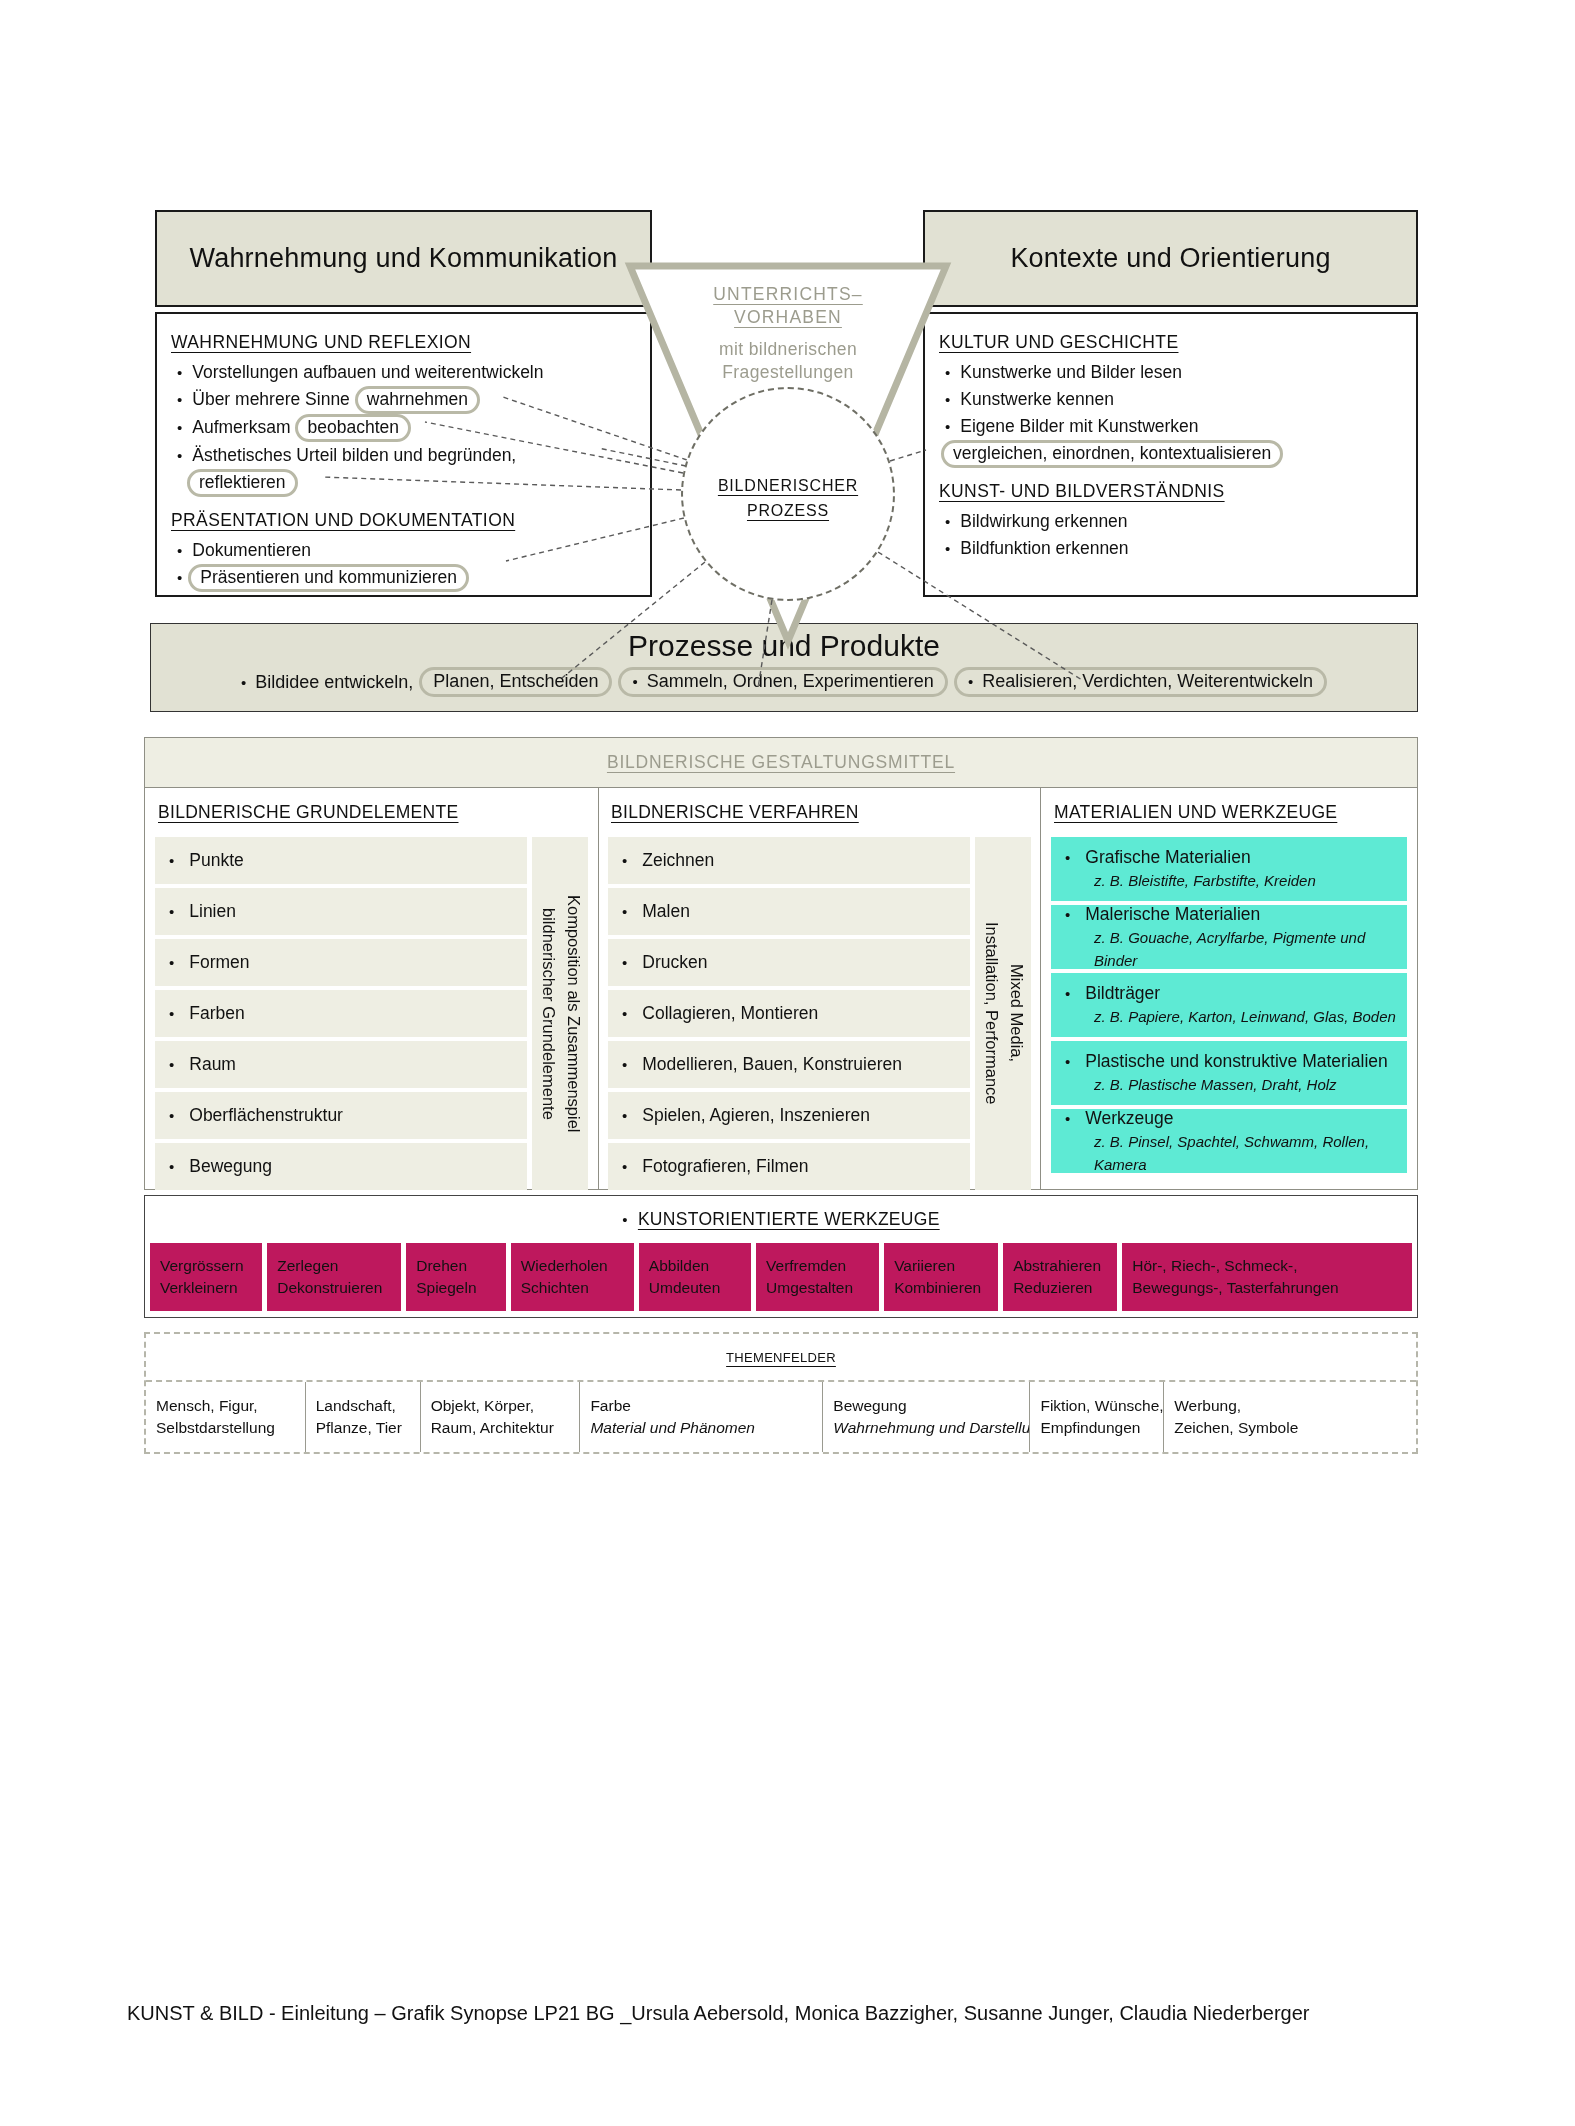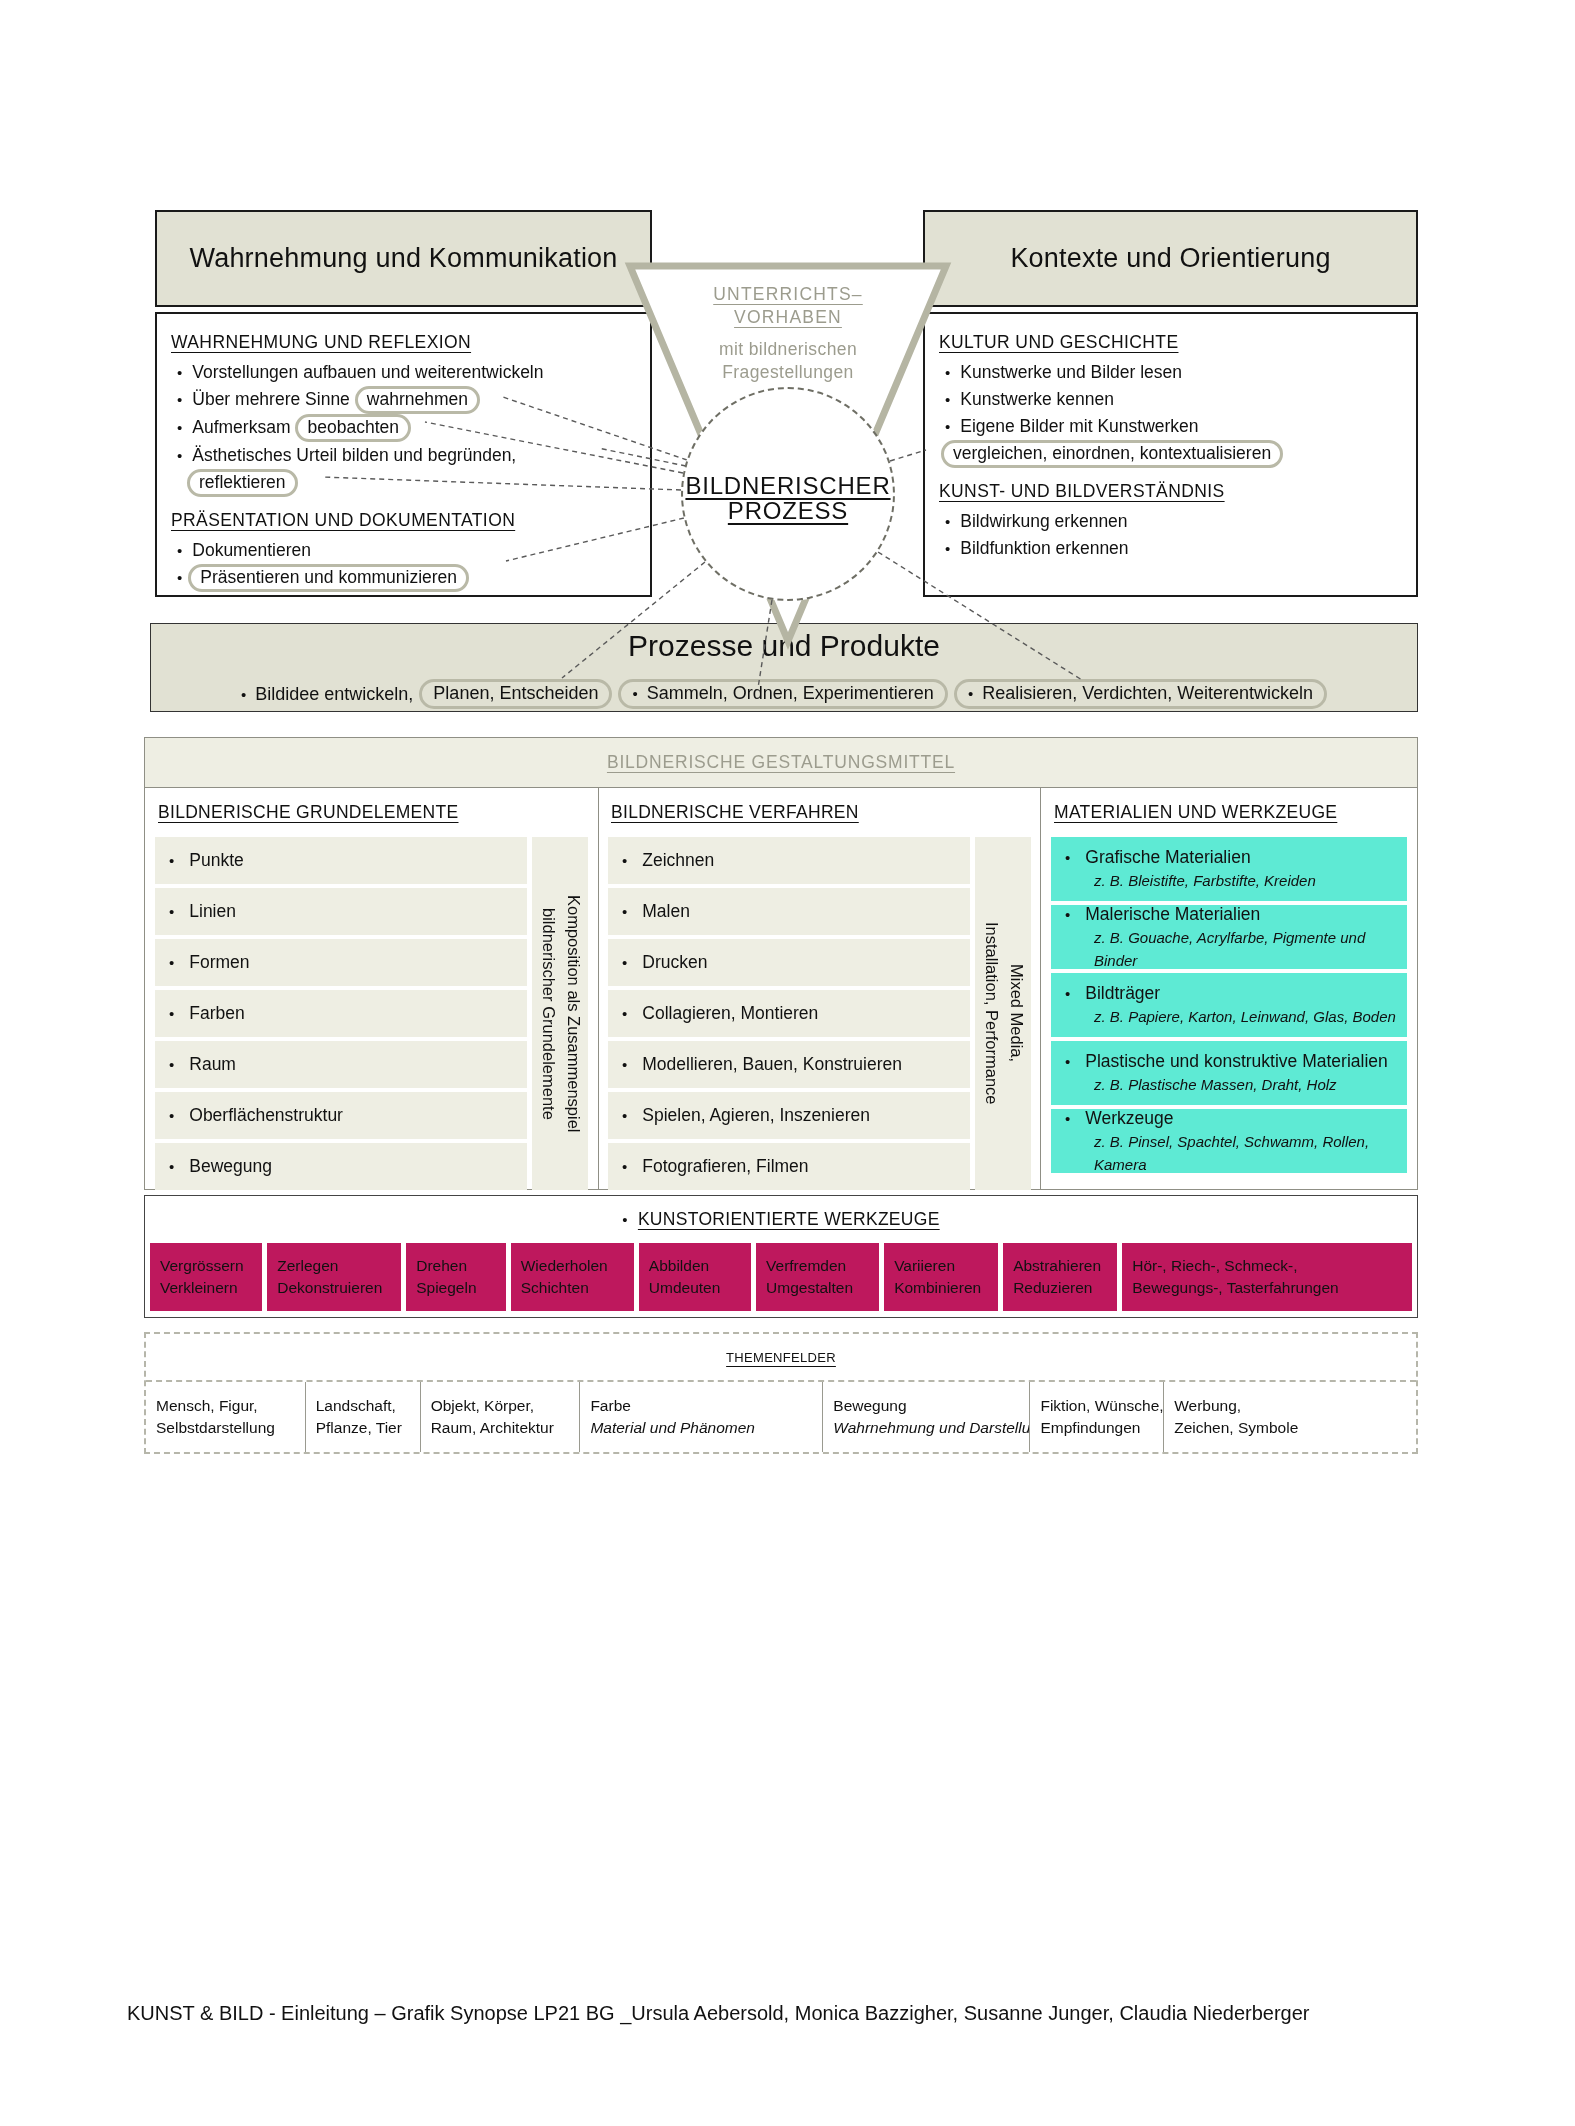--- a/index.html
+++ b/index.html
@@ -17,30 +17,30 @@
   .boxtitle.second{margin-top:10px;}
   .bl{white-space:nowrap;}
   .bl .bullet::before{content:"•";margin:0 10px 0 6px;font-size:15px;}
   .indent{padding-left:30px;}
   .pill{display:inline-block;border:3px solid #b9b9a7;border-radius:14px;padding:0 9px 1px;line-height:21px;
         background:#fff;margin-left:5px;vertical-align:baseline;}
 
   
   #overlay{position:absolute;left:0;top:0;pointer-events:none;}
   .circle{left:681px;top:387px;width:214px;height:214px;border:2px dashed #6e6e64;border-radius:50%;
-          background:#fff;text-align:center;padding-top:84px;font-size:24px;line-height:25px;letter-spacing:.8px;}
+          background:#fff;text-align:center;padding-top:84px;font-size:16px;line-height:25px;letter-spacing:.8px;}
   .circle .u{text-decoration:underline;text-underline-offset:4px;}
   .funneltext{left:650px;top:283px;width:276px;text-align:center;color:#9c9c8e;font-size:17.5px;line-height:23px;letter-spacing:1.2px;}
   .funneltext .u{text-decoration:underline;text-underline-offset:4px;}
   .funneltext .sub{margin-top:9px;letter-spacing:.4px;}
 
   
   .band{background:#e1e1d3;border:1.5px solid #333;}
   .band-title{text-align:center;font-size:30px;margin-top:5px;}
-  .band-row{margin-top:16px;display:flex;justify-content:center;align-items:center;gap:6px;font-size:18px;white-space:nowrap;}
+  .band-row{margin-top:4px;display:flex;justify-content:center;align-items:center;gap:6px;font-size:18px;white-space:nowrap;}
   .band-row .lead::before{content:"•";margin-right:9px;font-size:15px;}
   .bpill{border:3px solid #b9b9a7;border-radius:16px;padding:1px 11px 2px;background:transparent;}
   .bpill.dot::before{content:"•";margin-right:9px;font-size:15px;}
 
   
   .gm{border:1px solid #8f8f85;background:#fff;}
   .gm-title{height:49px;background:#eeeee3;border-bottom:1px solid #8f8f85;display:flex;align-items:center;justify-content:center;
             color:#9c9c8e;font-size:17.5px;letter-spacing:.8px;}
   .gm-title span{text-decoration:underline;text-underline-offset:4px;}
   .gm-cols{position:absolute;top:50px;left:0;right:0;bottom:0;display:flex;}

